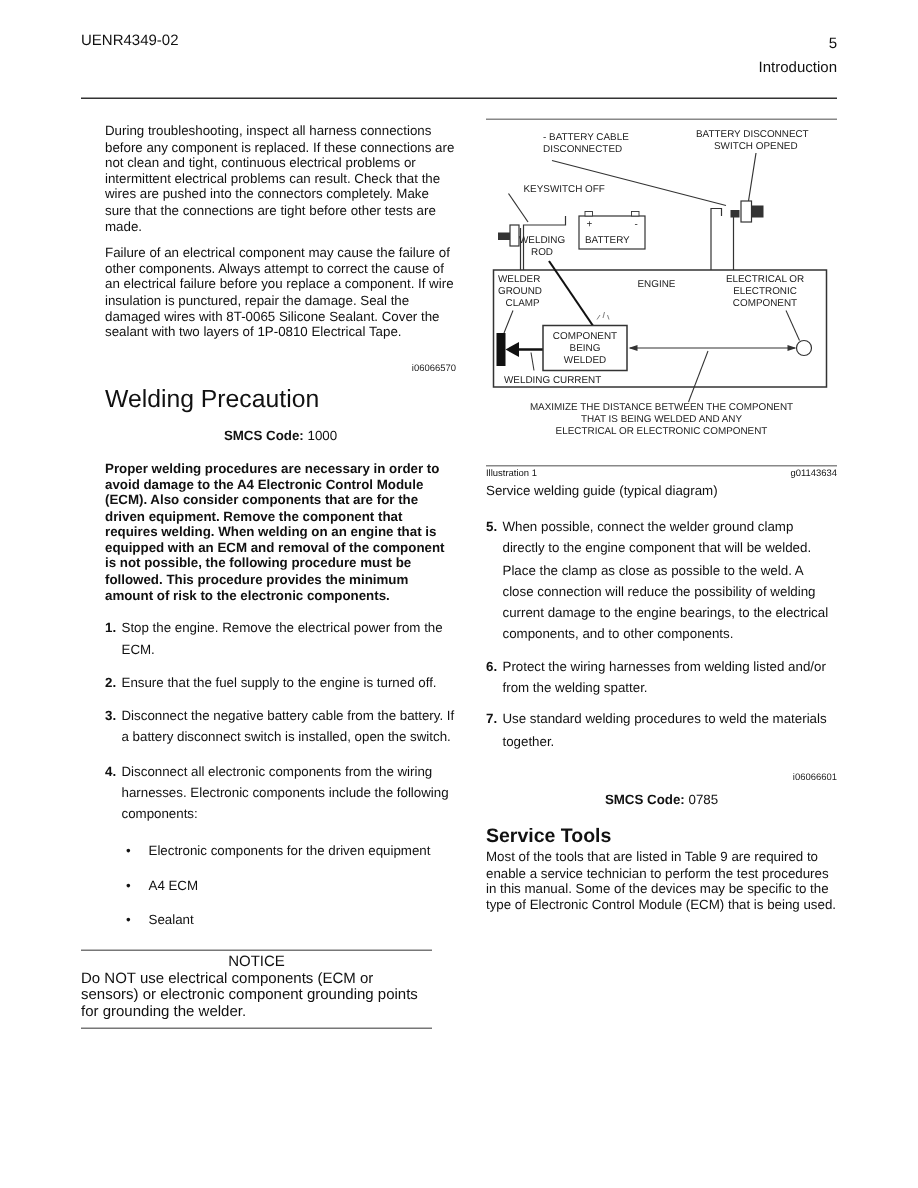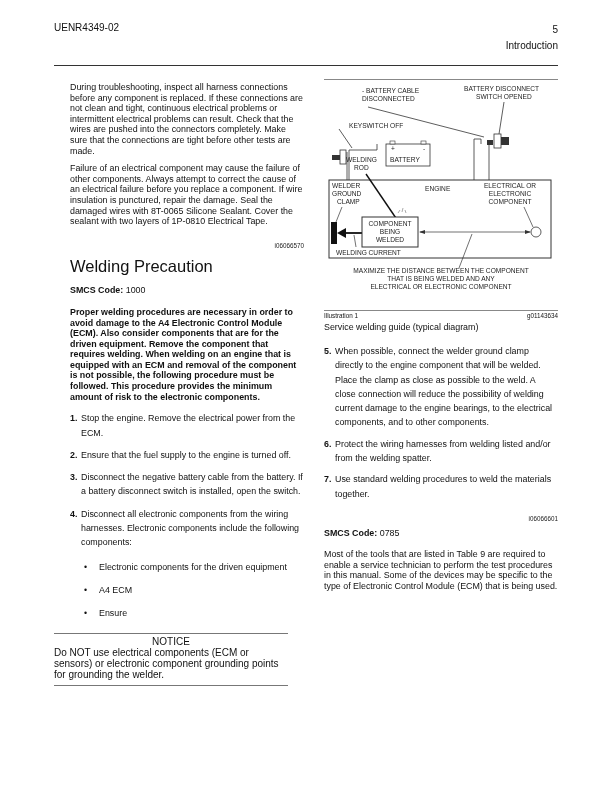--- a/index.html
+++ b/index.html
@@ -10,21 +10,21 @@
   .hdr-right { right:54px; top:22px; font-size:10px; text-align:right; line-height:16px; }
   .hdr-rule { left:54px; top:65px; width:504px; height:0; border-top:1.3px solid #333; }
 
   .col { position:absolute; width:234px; font-size:8.9px; line-height:10.6px; }
   .col-left { left:70px; top:82px; }
 
   p { margin:0 0 7px 0; }
   .ref { text-align:right; font-size:6.3px; color:#222; margin:0 0 6px 0; }
   h1 { font-size:16.5px; font-weight:normal; margin:0 0 10px 0; line-height:18px; }
   h2 { font-size:13px; font-weight:bold; margin:0 0 2px 0; line-height:15px; }
-  .smcs { margin:0 0 11px 0; }
+  .smcs { margin:0 0 11px 0;text-align:center; }
   .smcs b { font-weight:bold; }
   .bold-para { font-weight:bold; margin-bottom:9px; }
   ol.steps { list-style:none; padding:0; margin:0; }
   ol.steps li { position:relative; padding-left:11px; margin-bottom:8px; line-height:14.3px; }
   ol.steps li .num { position:absolute; left:0; top:0; font-weight:bold; }
   ul.bullets { list-style:none; padding:0; margin:10px 0 0 0; }
   ul.bullets li { position:relative; padding-left:18px; margin-bottom:9px; line-height:14.3px; }
   ul.bullets li .dot { position:absolute; left:3px; top:0; }
 
   .notice { position:absolute; left:54px; top:633px; width:234px; border-top:1px solid #777; border-bottom:1px solid #777; padding:2px 0 5px 0; font-size:10px; line-height:11px; }
@@ -59,21 +59,21 @@
   <div class="smcs"><b>SMCS Code:</b><span> 1000</span></div>
   <p class="bold-para">Proper welding procedures are necessary in order to avoid damage to the A4 Electronic Control Module (ECM). Also consider components that are for the driven equipment. Remove the component that requires welding. When welding on an engine that is equipped with an ECM and removal of the component is not possible, the following procedure must be followed. This procedure provides the minimum amount of risk to the electronic components.</p>
   <ol class="steps">
     <li><span class="num">1.</span><span>Stop the engine. Remove the electrical power from the ECM.</span></li>
     <li><span class="num">2.</span><span>Ensure that the fuel supply to the engine is turned off.</span></li>
     <li><span class="num">3.</span><span>Disconnect the negative battery cable from the battery. If a battery disconnect switch is installed, open the switch.</span></li>
     <li><span class="num">4.</span><span>Disconnect all electronic components from the wiring harnesses. Electronic components include the following components:</span>
       <ul class="bullets">
         <li><span class="dot">•</span><span>Electronic components for the driven equipment</span></li>
         <li><span class="dot">•</span><span>A4 ECM</span></li>
-        <li><span class="dot">•</span><span>Ensure</span></li>
+        <li><span class="dot">•</span><span>Sealant</span></li>
       </ul>
     </li>
   </ol>
 </div>
 
 <div class="notice">
   <div class="title">NOTICE</div>
   <div>Do NOT use electrical components (ECM or sensors) or electronic component grounding points for grounding the welder.</div>
 </div>
 
@@ -156,14 +156,15 @@
 <div class="fig-caption">Service welding guide (typical diagram)</div>
 
 <div class="col-right2">
   <ol class="steps">
     <li><span class="num">5.</span><span>When possible, connect the welder ground clamp directly to the engine component that will be welded. Place the clamp as close as possible to the weld. A close connection will reduce the possibility of welding current damage to the engine bearings, to the electrical components, and to other components.</span></li>
     <li><span class="num">6.</span><span>Protect the wiring harnesses from welding listed and/or from the welding spatter.</span></li>
     <li><span class="num">7.</span><span>Use standard welding procedures to weld the materials together.</span></li>
   </ol>
   <div class="ref" style="margin-top:14px">i06066601</div>
   <div class="smcs"><b>SMCS Code:</b><span> 0785</span></div>
+  <h2>Service Tools</h2>
   <p style="line-height:10.6px">Most of the tools that are listed in Table 9 are required to enable a service technician to perform the test procedures in this manual. Some of the devices may be specific to the type of Electronic Control Module (ECM) that is being used.</p>
 </div>
 
 </body></html>

